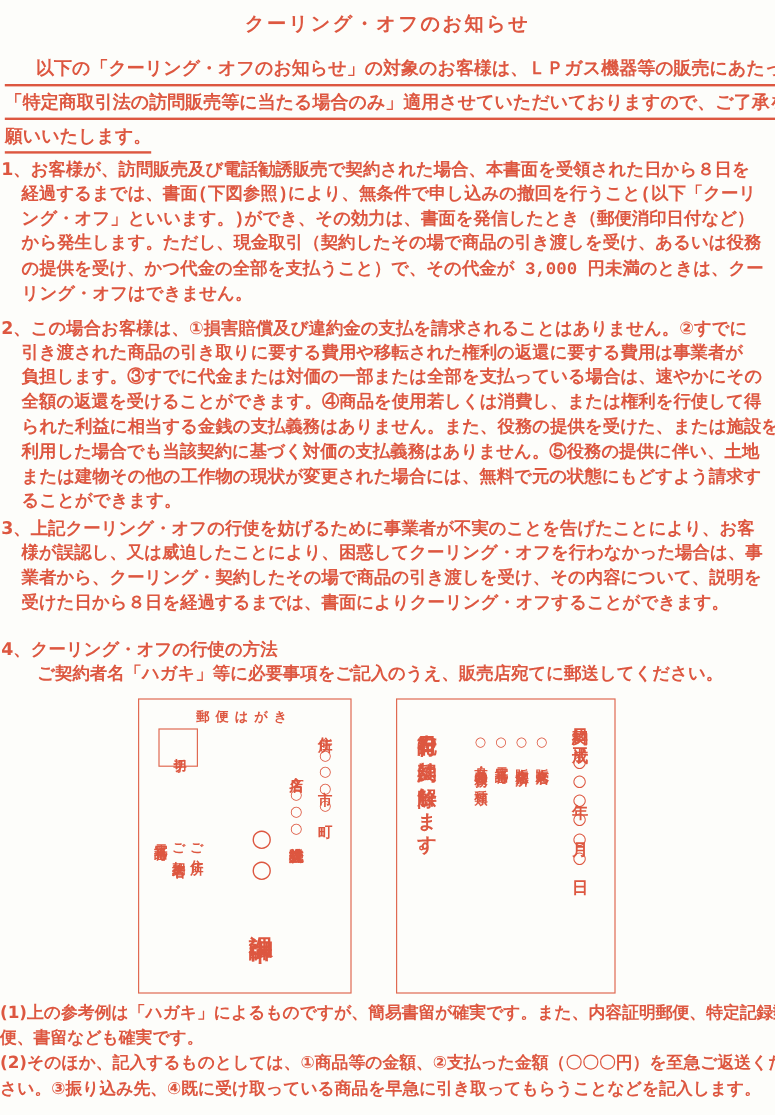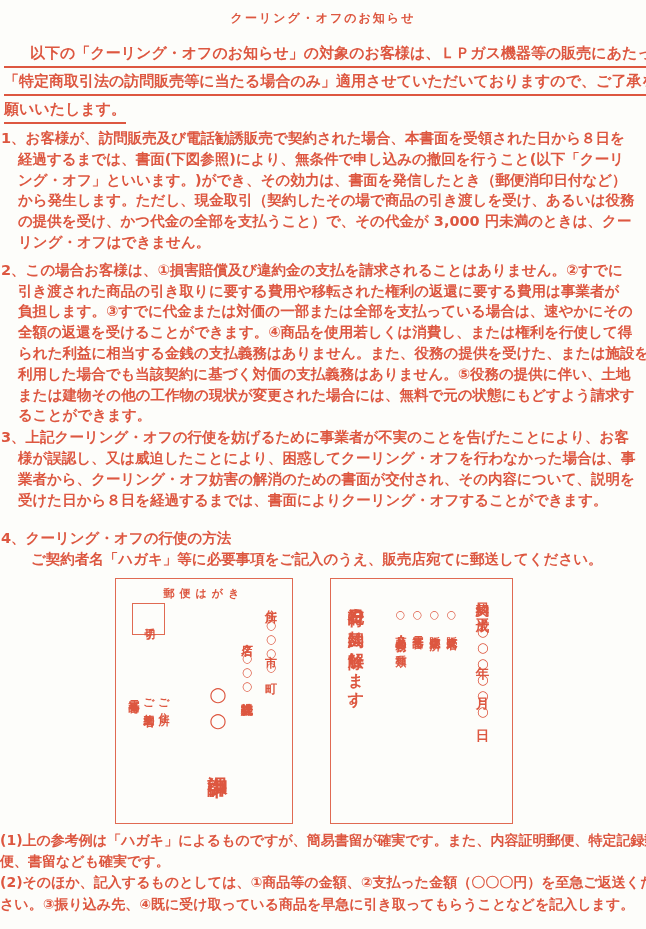--- a/index.html
+++ b/index.html
@@ -10,21 +10,21 @@
     color:#dd5740;
     font-family:"DejaVu Sans",sans-serif;
     font-weight:bold;
     position:relative;
   }
   .doc{width:646px;height:929px;position:relative;}
 
   .title{
     margin-top:10px;
     text-align:center;
-    font-size:12px;
+    font-size:16px;
     letter-spacing:2px;
   }
 
   .intro{
     margin-top:15px;
     padding-left:4px;
     font-size:15px;
   }
   .intro .line{
     width:fit-content;
@@ -38,21 +38,21 @@
   .intro .line:first-child{text-indent:26px;}
 
   .para{
     padding-left:1px;
     font-size:14.5px;
   }
   .para .line{
     line-height:20.8px;
     white-space:nowrap;
   }
-  .para .line + .line{padding-left:17px;}
+  .para .line + .line{padding-left:17px;font-family:Liberation Mono, monospace;}
   .para-1{margin-top:4px;}
   .para-2{margin-top:7px;}
   .para-3{margin-top:1px;}
   .para-4{margin-top:18px;}
   .para-4 .line + .line{padding-left:30px;}
 
   .postcards{
     position:relative;
     margin-top:8px;
     height:246px;
@@ -148,21 +148,21 @@
       <div class="line">負担します。③すでに代金または対価の一部または全部を支払っている場合は、速やかにその</div>
       <div class="line">全額の返還を受けることができます。④商品を使用若しくは消費し、または権利を行使して得</div>
       <div class="line">られた利益に相当する金銭の支払義務はありません。また、役務の提供を受けた、または施設を</div>
       <div class="line">利用した場合でも当該契約に基づく対価の支払義務はありません。⑤役務の提供に伴い、土地</div>
       <div class="line">または建物その他の工作物の現状が変更された場合には、無料で元の状態にもどすよう請求す</div>
       <div class="line">ることができます。</div>
     </div>
   <div class="para para-3">
       <div class="line">3、上記クーリング・オフの行使を妨げるために事業者が不実のことを告げたことにより、お客</div>
       <div class="line">様が誤認し、又は威迫したことにより、困惑してクーリング・オフを行わなかった場合は、事</div>
-      <div class="line">業者から、クーリング・オフ妨害の解消のための書面が交付され、その内容について、説明を</div>
+      <div class="line">業者から、クーリング・契約したその場で商品の引き渡しを受け、その内容について、説明を</div>
       <div class="line">受けた日から８日を経過するまでは、書面によりクーリング・オフすることができます。</div>
     </div>
   <div class="para para-4">
       <div class="line">4、クーリング・オフの行使の方法</div>
       <div class="line">ご契約者名「ハガキ」等に必要事項をご記入のうえ、販売店宛てに郵送してください。</div>
     </div>
 
   <div class="postcards">
 
     <div class="card card-left">

